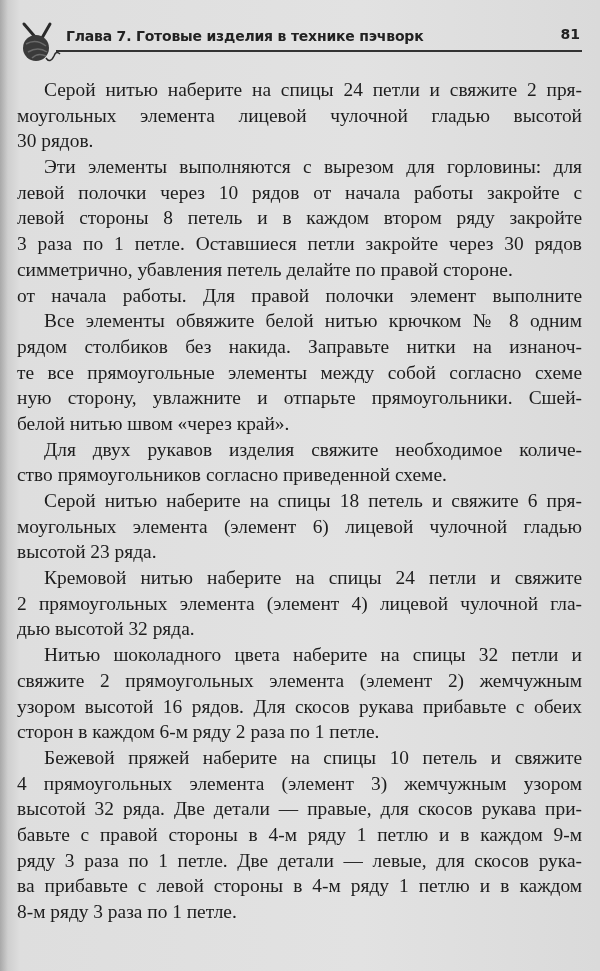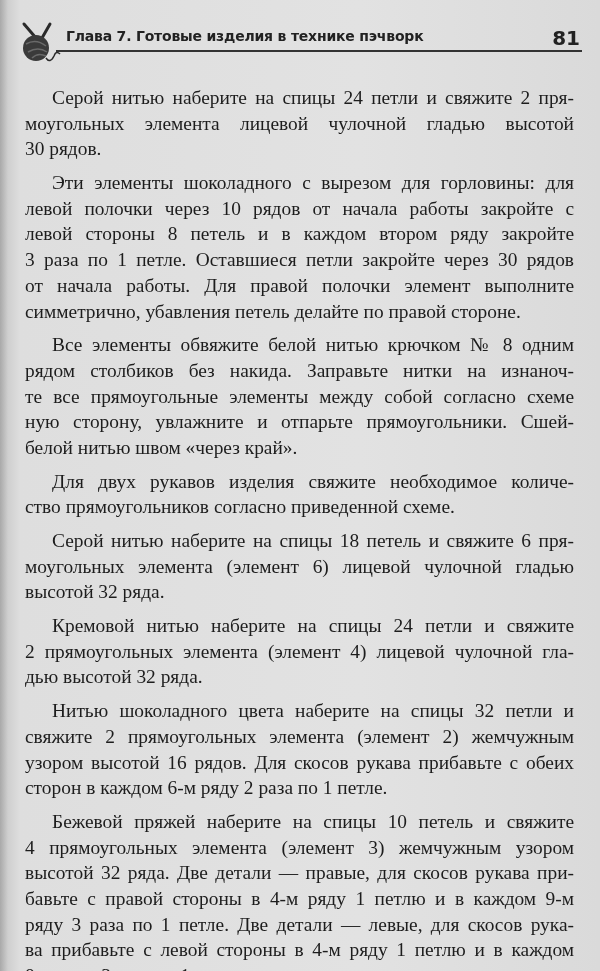--- a/index.html
+++ b/index.html
@@ -19,31 +19,31 @@
   }
   .yarn-icon { position: absolute; left: 0; top: 2px; width: 52px; height: 44px; }
   .chapter-title {
     position: absolute; left: 50px; top: 10px;
     font-family: "DejaVu Sans", "Liberation Sans", sans-serif;
     font-weight: bold; font-size: 14px; color: #222; letter-spacing: -0.2px;
   }
   .page-number {
     position: absolute; right: 2px; top: 8px;
     font-family: "DejaVu Sans", "Liberation Sans", sans-serif;
-    font-weight: bold; font-size: 20px; color: #222;
+    font-weight: bold; font-size: 14px; color: #222;
   }
   .header-rule {
     position: absolute; left: 40px; right: 0; top: 32px; height: 2px; background: #333;
   }
   .body-text {
     position: absolute; left: 17px; top: 77px; width: 565px;
     font-size: 19.4px; line-height: 25.7px;
     color: #1d1d1d;
   }
-  .para { margin: 8px; }
+  .para { margin: 0; }
   .line {
     display: block; text-align: justify; text-align-last: justify;
     white-space: nowrap; height: 25.7px; overflow: visible;
   }
   .line.last { text-align-last: left; }
   .line.indent { padding-left: 27px; }
 </style>
 </head>
 <body>
 
@@ -61,42 +61,42 @@
     <div class="header-rule"></div>
   </div>
 
   <div class="body-text" id="body-text">
       <div class="para">
         <span class="line indent">Серой нитью наберите на спицы 24 петли и свяжите 2 пря-</span>
         <span class="line">моугольных элемента лицевой чулочной гладью высотой</span>
         <span class="line last">30 рядов.</span>
       </div>
       <div class="para">
-        <span class="line indent">Эти элементы шоколадного с вырезом для горловины: для</span>
+        <span class="line indent">Эти элементы выполняются с вырезом для горловины: для</span>
         <span class="line">левой полочки через 10 рядов от начала работы закройте с</span>
         <span class="line">левой стороны 8 петель и в каждом втором ряду закройте</span>
         <span class="line">3 раза по 1 петле. Оставшиеся петли закройте через 30 рядов</span>
+        <span class="line last">симметрично, убавления петель делайте по правой стороне.</span>
         <span class="line">от начала работы. Для правой полочки элемент выполните</span>
-        <span class="line last">симметрично, убавления петель делайте по правой стороне.</span>
       </div>
       <div class="para">
         <span class="line indent">Все элементы обвяжите белой нитью крючком № 8 одним</span>
         <span class="line">рядом столбиков без накида. Заправьте нитки на изнаноч-</span>
         <span class="line">те все прямоугольные элементы между собой согласно схеме</span>
         <span class="line">ную сторону, увлажните и отпарьте прямоугольники. Сшей-</span>
         <span class="line last">белой нитью швом «через край».</span>
       </div>
       <div class="para">
         <span class="line indent">Для двух рукавов изделия свяжите необходимое количе-</span>
         <span class="line last">ство прямоугольников согласно приведенной схеме.</span>
       </div>
       <div class="para">
         <span class="line indent">Серой нитью наберите на спицы 18 петель и свяжите 6 пря-</span>
         <span class="line">моугольных элемента (элемент 6) лицевой чулочной гладью</span>
-        <span class="line last">высотой 32 ряда.</span>
+        <span class="line last">высотой 23 ряда.</span>
       </div>
       <div class="para">
         <span class="line indent">Кремовой нитью наберите на спицы 24 петли и свяжите</span>
         <span class="line">2 прямоугольных элемента (элемент 4) лицевой чулочной гла-</span>
         <span class="line last">дью высотой 32 ряда.</span>
       </div>
       <div class="para">
         <span class="line indent">Нитью шоколадного цвета наберите на спицы 32 петли и</span>
         <span class="line">свяжите 2 прямоугольных элемента (элемент 2) жемчужным</span>
         <span class="line">узором высотой 16 рядов. Для скосов рукава прибавьте с обеих</span>

